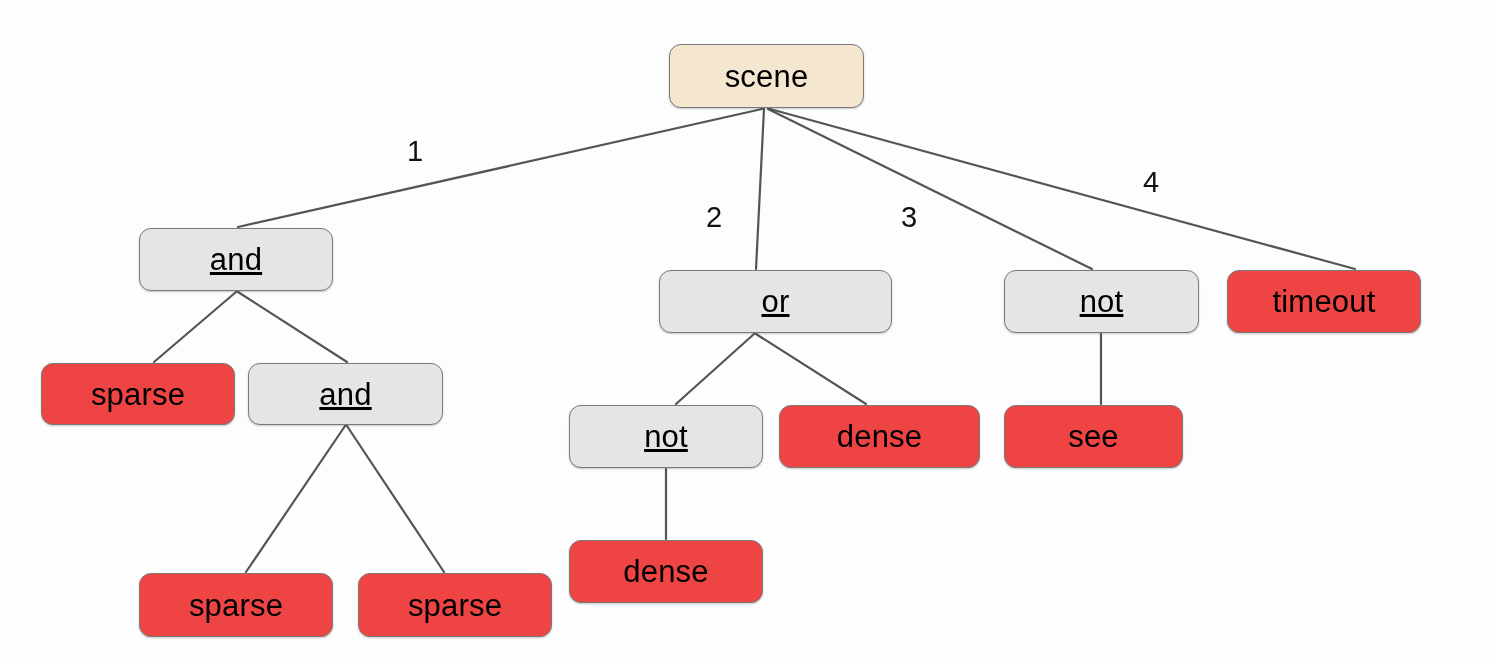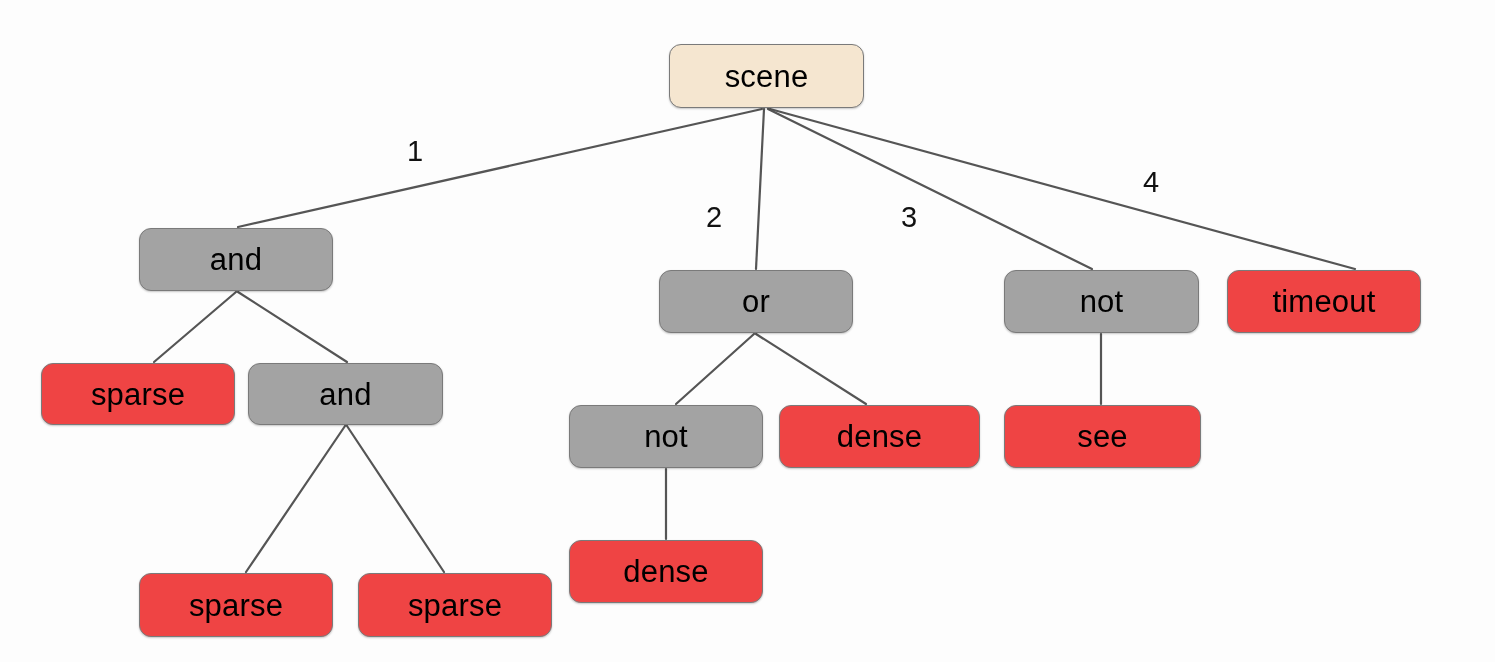--- a/index.html
+++ b/index.html
@@ -31,21 +31,21 @@
     display: flex;
     align-items: center;
     justify-content: center;
     color: #000000;
     font-size: 31px;
     line-height: 1;
     letter-spacing: 0.2px;
     box-shadow: 0 1px 2px rgba(0,0,0,0.22);
     z-index: 2;
   }
-  .node-fn   { background: #a3a3a3; }
+  .node-fn   { background: #e5e5e5; text-decoration: underline; }
   .node-term { background: #ef4444; }
   .node-root { background: #f5e6d0; }
   .edge-label {
     position: absolute;
     color: #111111;
     font-size: 29px;
     line-height: 1;
     z-index: 3;
     white-space: nowrap;
   }
@@ -68,42 +68,42 @@
       <line x1="666" y1="469" x2="666" y2="539" stroke="#555555" stroke-width="2.2" stroke-linecap="round"></line>
       <line x1="1101" y1="334" x2="1101" y2="404" stroke="#555555" stroke-width="2.2" stroke-linecap="round"></line>
     </svg>
   <div id="node-layer">
       <div class="node node-root" style="left: 669px; top: 44px; width: 195px; height: 64px;">
         <span>scene</span>
       </div>
       <div class="node node-fn" style="left: 139px; top: 228px; width: 194px; height: 63px;">
         <span>and</span>
       </div>
-      <div class="node node-fn" style="left: 659px; top: 270px; width: 194px; height: 63px;">
+      <div class="node node-fn" style="left: 659px; top: 270px; width: 233px; height: 63px;">
         <span>or</span>
       </div>
       <div class="node node-fn" style="left: 1004px; top: 270px; width: 195px; height: 63px;">
         <span>not</span>
       </div>
       <div class="node node-term" style="left: 1227px; top: 270px; width: 194px; height: 63px;">
         <span>timeout</span>
       </div>
       <div class="node node-term" style="left: 41px; top: 363px; width: 194px; height: 62px;">
         <span>sparse</span>
       </div>
       <div class="node node-fn" style="left: 248px; top: 363px; width: 195px; height: 62px;">
         <span>and</span>
       </div>
       <div class="node node-fn" style="left: 569px; top: 405px; width: 194px; height: 63px;">
         <span>not</span>
       </div>
       <div class="node node-term" style="left: 779px; top: 405px; width: 201px; height: 63px;">
         <span>dense</span>
       </div>
-      <div class="node node-term" style="left: 1004px; top: 405px; width: 197px; height: 63px;">
+      <div class="node node-term" style="left: 1004px; top: 405px; width: 179px; height: 63px;">
         <span>see</span>
       </div>
       <div class="node node-term" style="left: 569px; top: 540px; width: 194px; height: 63px;">
         <span>dense</span>
       </div>
       <div class="node node-term" style="left: 139px; top: 573px; width: 194px; height: 64px;">
         <span>sparse</span>
       </div>
       <div class="node node-term" style="left: 358px; top: 573px; width: 194px; height: 64px;">
         <span>sparse</span>

